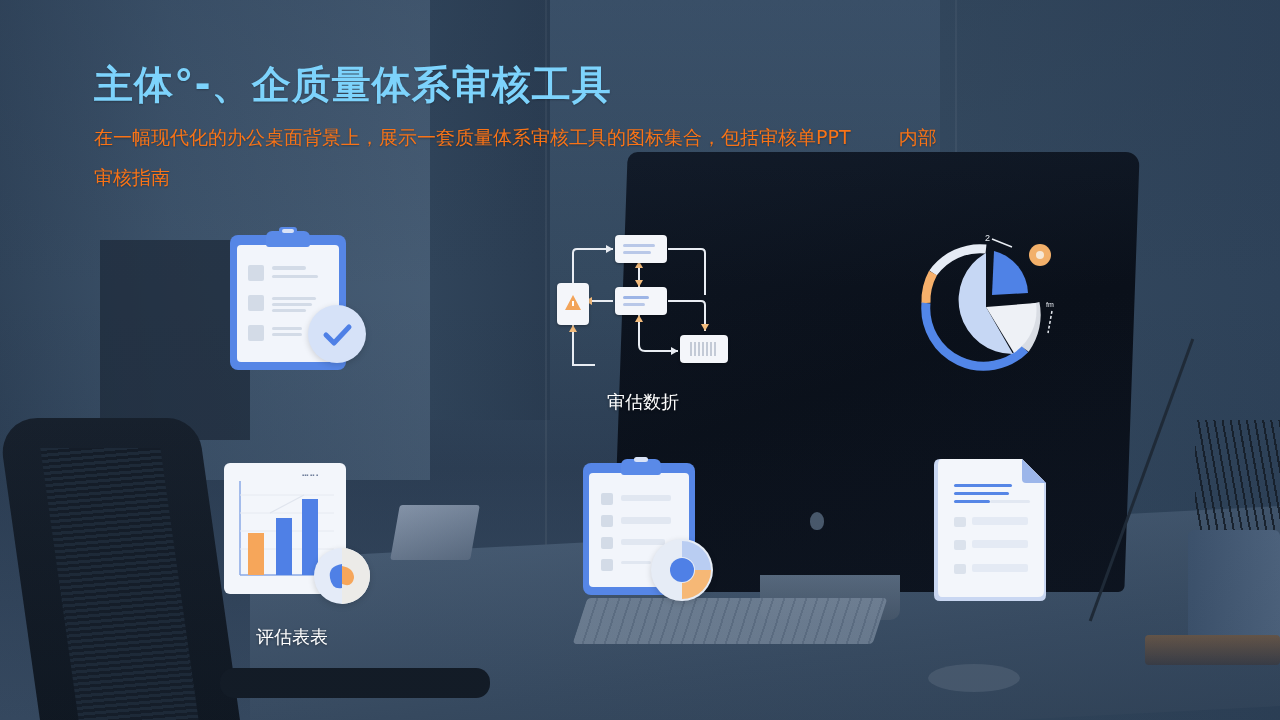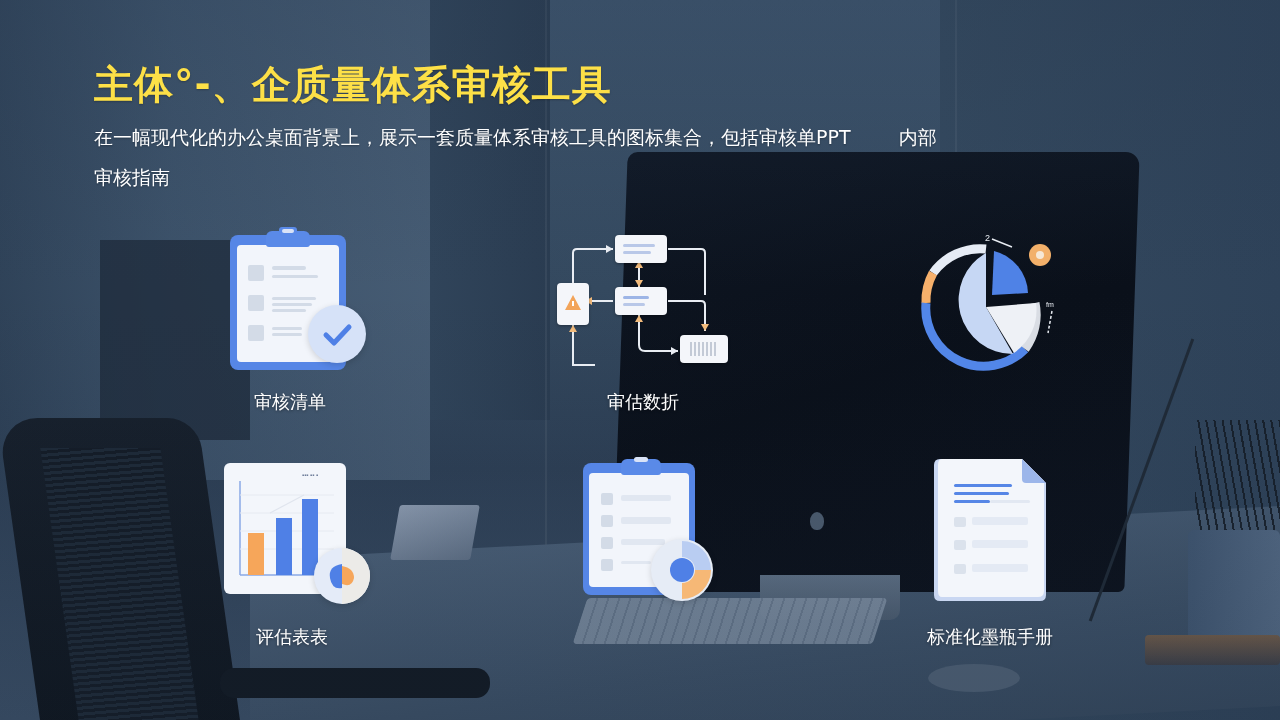--- a/index.html
+++ b/index.html
@@ -52,23 +52,23 @@
   .bg-pot-base { position:absolute; left:1145px; top:635px; width:135px; height:30px;
     background:linear-gradient(180deg,#6d5a4a,#3c3f48); border-radius:4px; }
   .bg-lamp { position:absolute; left:1140px; top:330px; width:3px; height:300px;
     background:#1f2a37; transform:rotate(20deg); }
   .bg-leaves { position:absolute; left:1195px; top:420px; width:85px; height:115px;
     background:repeating-linear-gradient(80deg,transparent 0 6px,#151d27 6px 8px); opacity:.9; }
   .bg-overlay { position:absolute; inset:0;
     background:linear-gradient(180deg,rgba(40,58,80,.25) 0%,rgba(20,30,45,0) 40%,rgba(25,38,55,.15) 100%); }
 
   
-  .title { position:absolute; left:94px; top:58px; color:#fde047; font-size:39px; font-weight:bold;
+  .title { position:absolute; left:94px; top:58px; color:#7dd3fc; font-size:39px; font-weight:bold;
     letter-spacing:1px; white-space:nowrap; text-shadow:0 1px 2px rgba(0,0,0,.25); }
-  .subtitle { position:absolute; left:94px; top:117px; width:1000px; color:#ffffff; font-size:19px;
+  .subtitle { position:absolute; left:94px; top:117px; width:1000px; color:#f97316; font-size:19px;
     line-height:40px; white-space:pre-wrap; text-shadow:0 1px 2px rgba(0,0,0,.3); }
 
   
   .tile { position:absolute; width:200px; text-align:center; }
   .tile-art { position:relative; height:150px; margin:0 auto; }
   .tile-label { position:absolute; left:0; width:100%; color:#ffffff; font-size:18px;
     text-shadow:0 1px 3px rgba(0,0,0,.4); white-space:nowrap; }
 
   
   .clip-board { position:absolute; background:#5686e6; border-radius:8px; }
@@ -136,21 +136,20 @@
     <div class="row-line" style="left:82px; top:84px; width:34px;"></div>
     <div class="row-box" style="left:58px; top:100px; width:16px; height:16px;"></div>
     <div class="row-line" style="left:82px; top:102px; width:30px;"></div>
     <div class="row-line" style="left:82px; top:108px; width:30px;"></div>
     <div class="badge-circle" style="left:118px; top:80px; width:58px; height:58px;">
       <svg width="58" height="58" viewBox="0 0 58 58">
           <path d="M18 30 L26 38 L41 22" stroke="#4f80e6" stroke-width="5" fill="none" stroke-linecap="round" stroke-linejoin="round"></path>
         </svg>
     </div>
   </div>
-  <div class="tile-label" style="top:165px;">审核清单</div>
 </div>
 
 <div class="tile" style="left:543px; top:225px;text-decoration:underline;">
   <div class="tile-art" style="width:200px;">
     <svg style="position:absolute; left:0; top:0;" width="200" height="150" viewBox="0 0 200 150">
       <g stroke="#e9edf3" stroke-width="2" fill="none">
         <path d="M30 58 V28 Q30 24 34 24 H70"></path>
         <path d="M125 24 H158 Q162 24 162 28 V70"></path>
         <path d="M96 36 V62"></path>
         <path d="M70 76 H42"></path>
@@ -287,14 +286,13 @@
       <rect x="20" y="41" width="36" height="3" rx="1.5" fill="#5686e6"></rect>
       <rect x="56" y="41" width="40" height="3" rx="1.5" fill="#e2e8f2"></rect>
       <rect x="20" y="58" width="12" height="10" rx="2" fill="#dbe2ec"></rect>
       <rect x="38" y="58" width="56" height="8" rx="2" fill="#e4eaf4"></rect>
       <rect x="20" y="81" width="12" height="10" rx="2" fill="#dbe2ec"></rect>
       <rect x="38" y="81" width="56" height="8" rx="2" fill="#e4eaf4"></rect>
       <rect x="20" y="105" width="12" height="10" rx="2" fill="#dbe2ec"></rect>
       <rect x="38" y="105" width="56" height="8" rx="2" fill="#e4eaf4"></rect>
     </svg>
   </div>
-  <div class="tile-label" style="top:170px;">标准化墨瓶手册</div>
 </div>
 
 </body></html>

